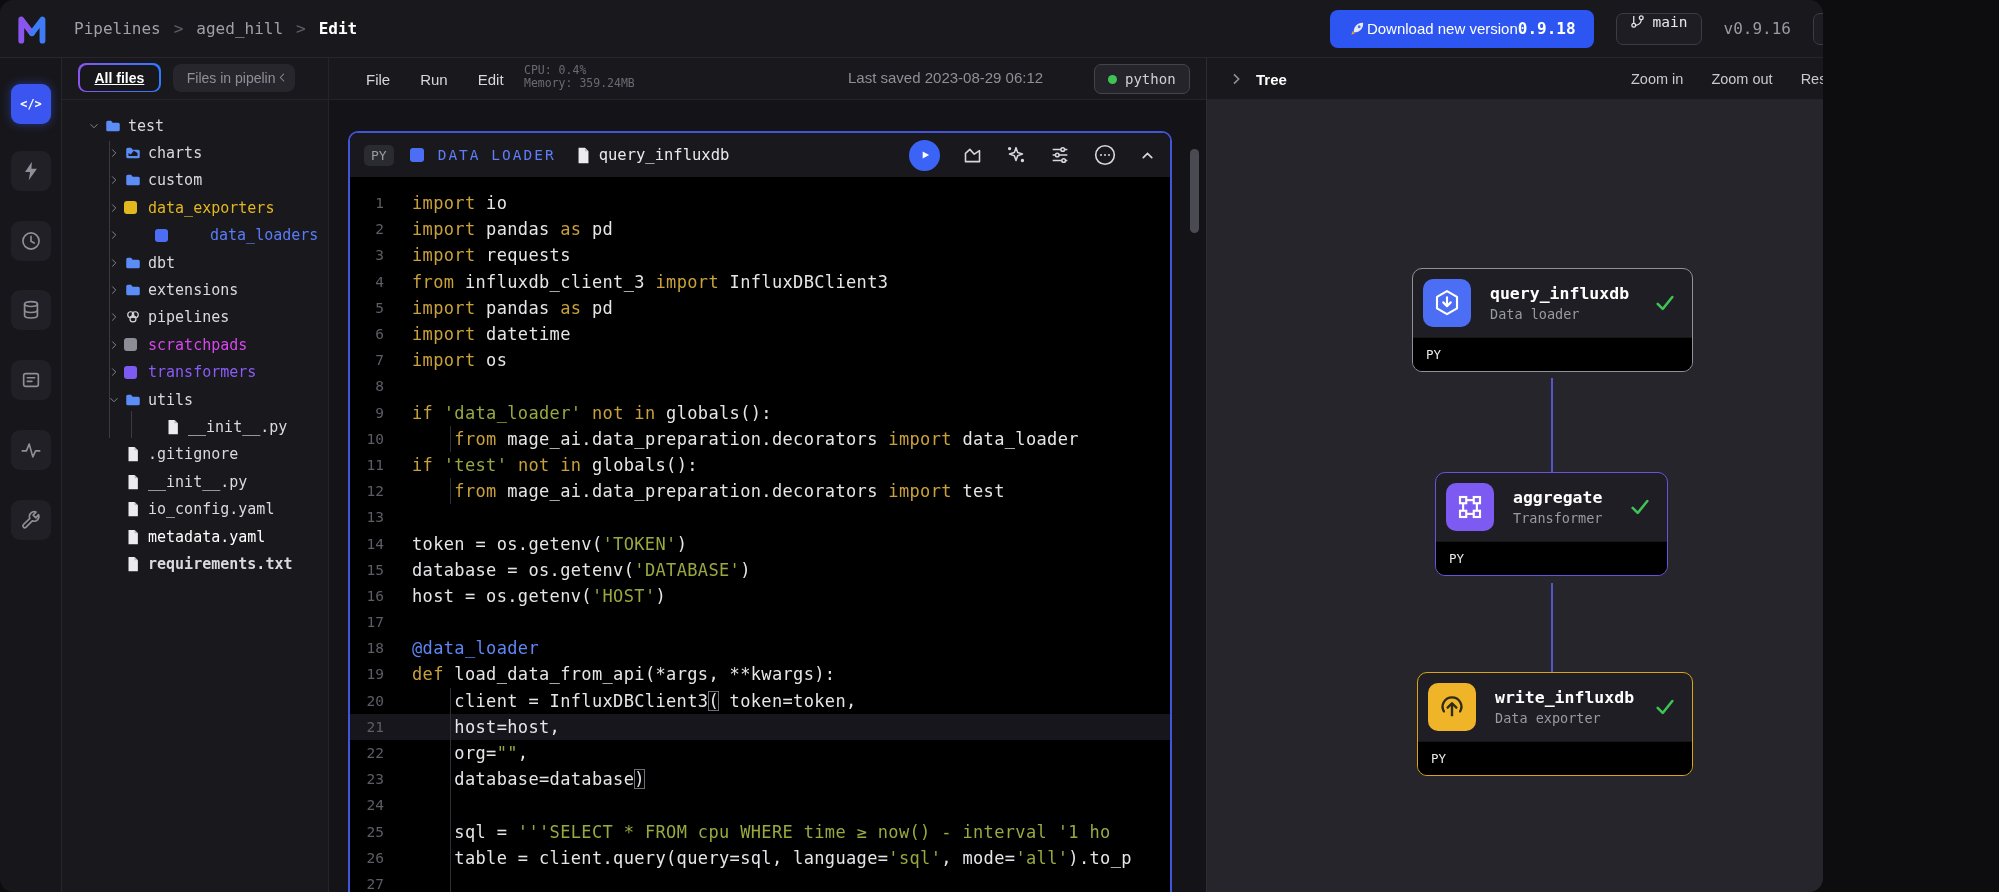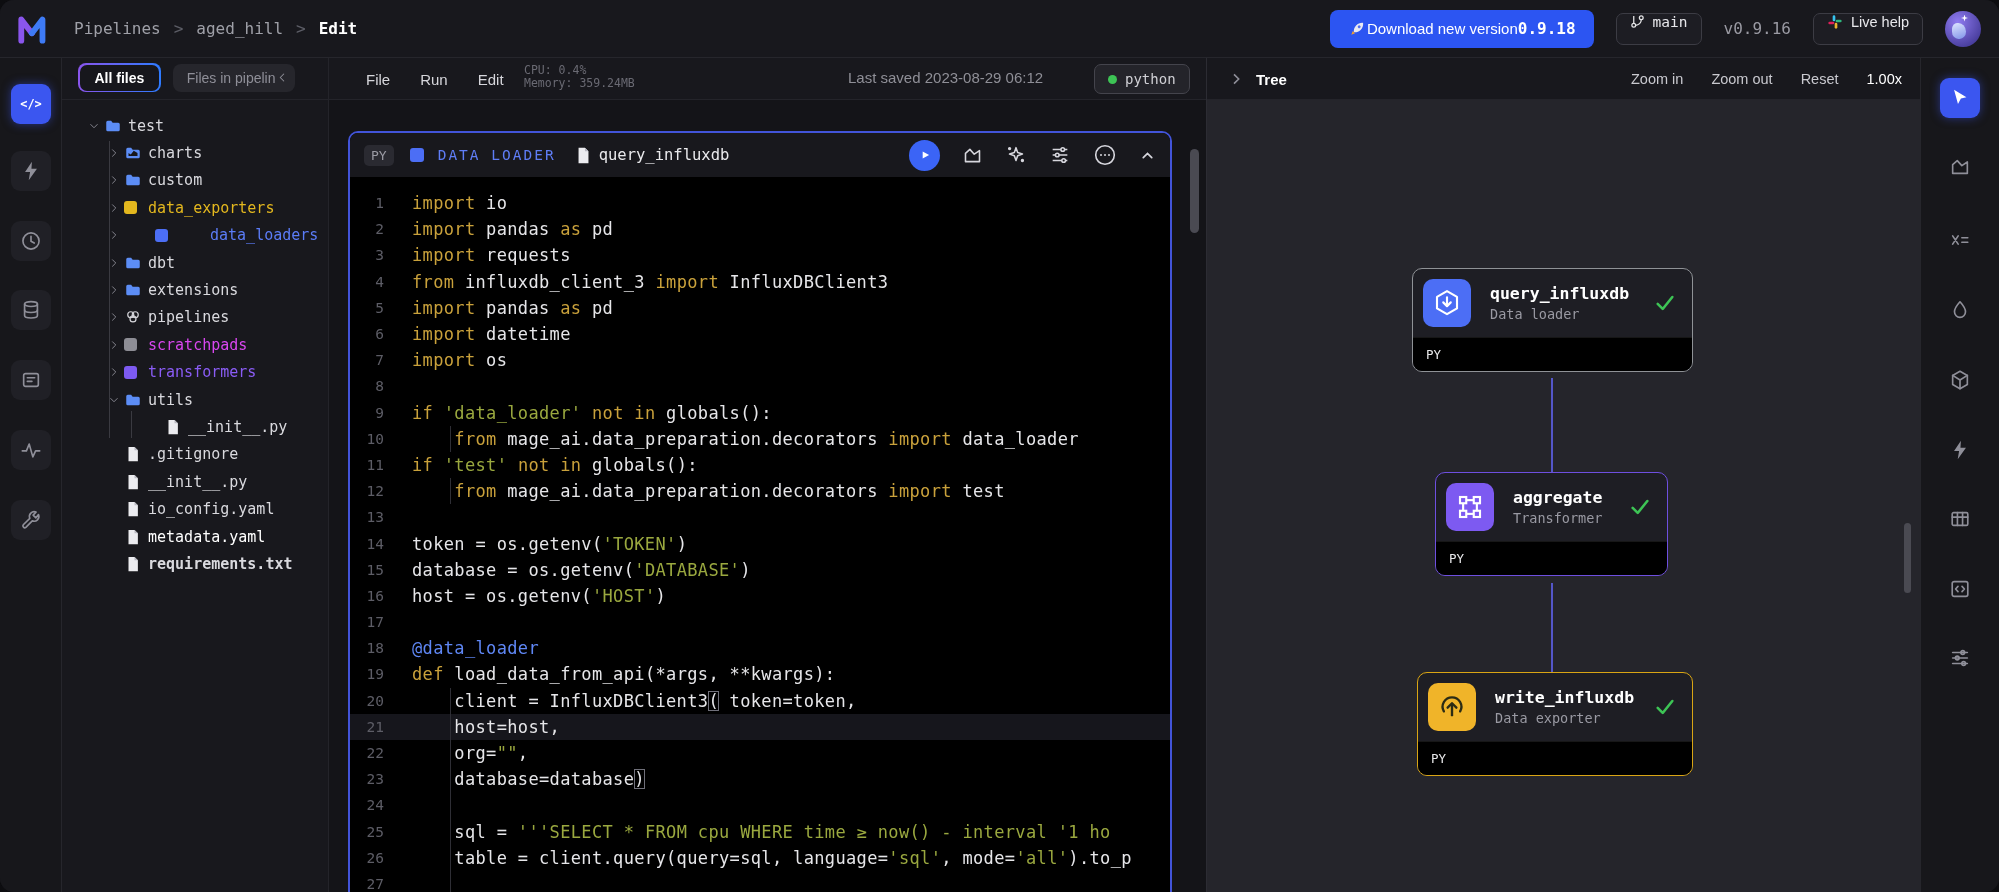--- a/index.html
+++ b/index.html
@@ -1,19 +1,19 @@
 <!DOCTYPE html>
 <html><head>
 <meta charset="utf-8">
 <style>
   * { margin:0; padding:0; box-sizing:border-box; }
   html,body { background:#0d0d10; }
   body { font-family:"Liberation Sans", sans-serif; }
   .mono { font-family:"DejaVu Sans Mono", monospace; }
-  .app { position:relative; width:1999px; height:892px; overflow:hidden; background:#17171c;border-radius:14px; }
+  .app { position:relative; width:1823px; height:892px; overflow:hidden; background:#17171c;border-radius:14px; }
 
   
   .topbar { position:absolute; left:0; top:0; width:1999px; height:58px; background:#18181d;
             border-bottom:1px solid #26262c; display:flex; align-items:center; }
   .logo { margin-left:16px; width:36px; height:30px; flex:none; }
   .breadcrumb { margin-left:22px; font-family:"DejaVu Sans Mono", monospace; font-size:16px; color:#9fa0a8; display:flex; gap:13px; align-items:center; }
   .breadcrumb .sep { color:#5c5d66; }
   .breadcrumb .last { color:#ffffff; font-weight:bold; }
   .tb-right { margin-left:auto; display:flex; align-items:center; gap:22px; padding-right:18px; }
   .dl-btn { background:#2c55f2; border-radius:8px; height:38px; display:flex; align-items:center; 
@@ -38,21 +38,21 @@
               justify-content:center; color:#8f8f99; cursor:pointer; }
   .rail-btn.boxed { background:#202026; }
   .rail-btn.active { background:#3b56f0; color:#ffffff; box-shadow:0 0 10px rgba(59,86,240,.5); }
   .rail-btn svg { display:block; }
 
   
   .toolbar { position:absolute; left:62px; top:58px; width:1858px; height:42px; background:#18181d;
              border-bottom:1px solid #24242a; }
   .file-tabs { position:absolute; left:16px; top:5px; display:flex; gap:12px; align-items:center; }
   .tab-active-wrap { background:linear-gradient(90deg,#8a55ec,#2e7bff); padding:1.5px; border-radius:8px; cursor:pointer; }
-  .tab-active { background:#17171c; border-radius:7px; padding:5px 15px; color:#fff; font-size:14px; font-weight:bold; white-space:nowrap; }
+  .tab-active { background:#17171c; border-radius:7px; padding:5px 15px; color:#fff; font-size:14px; font-weight:bold; white-space:nowrap;text-decoration:underline; }
   .tab-inactive { background:#26262c; border-radius:8px; padding:6px 6px 6px 14px; color:#8f8f98; font-size:14px;
                   display:flex; align-items:center; cursor:pointer; max-width:122px; }
   .tab-inactive .lbl { white-space:nowrap; overflow:hidden; max-width:88px; }
   .menu { position:absolute; left:304px; top:0; height:42px; display:flex; gap:30px; align-items:center; }
   .menu-item { color:#d6d6db; font-size:15px; cursor:pointer; }
   .cpu-box { position:absolute; left:462px; top:6px; font-family:"DejaVu Sans Mono", monospace;
              font-size:11.5px; color:#6a6a73; line-height:13px; white-space:pre; }
   .last-saved { position:absolute; left:786px; top:11px; color:#8f8f97; font-size:15px; }
   .lang-badge { position:absolute; left:1032px; top:6px; height:30px; border:1px solid #44444c; background:#24242a;
                 border-radius:7px; display:flex; align-items:center; gap:8px; padding:0 13px; cursor:pointer; }

